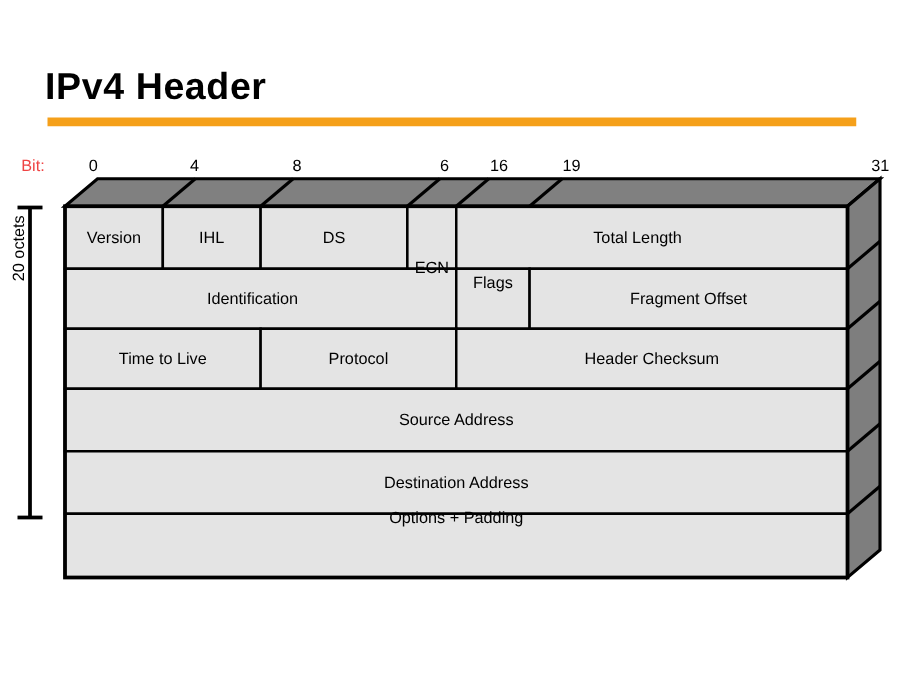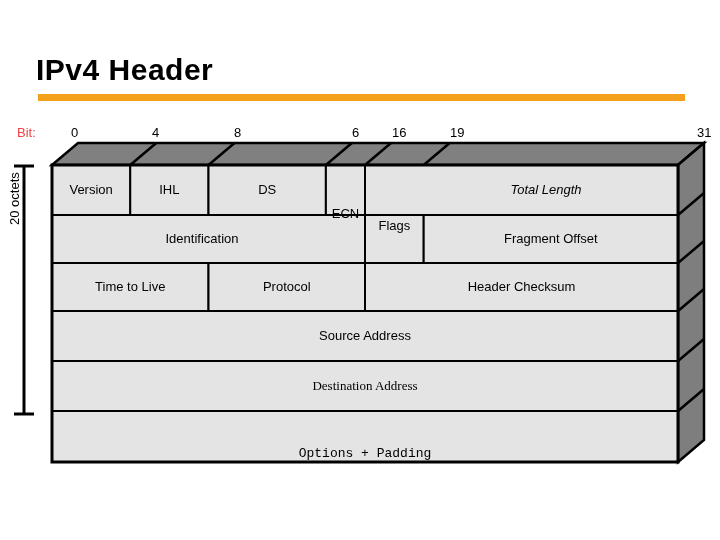--- a/index.html
+++ b/index.html
@@ -110,30 +110,30 @@
           <rect x="52" y="165" width="626" height="297" fill="none" stroke="#000000" stroke-width="3"></rect>
         </g>
     </svg>
   </div>
 
   <div id="cell-labels">
       <div class="cell-text" style="left: 91.125px; top: 190px;">Version</div>
       <div class="cell-text" style="left: 169.375px; top: 190px;">IHL</div>
       <div class="cell-text" style="left: 267.188px; top: 190px;">DS</div>
       <div class="cell-text" style="left: 345.438px; top: 190px; margin-top: 24px;">ECN</div>
-      <div class="cell-text" style="left: 546px; top: 190px; font-style: italic;">Total Length</div>
+      <div class="cell-text" style="left: 510px; top: 190px;">Total Length</div>
       <div class="cell-text" style="left: 202px; top: 239px;">Identification</div>
       <div class="cell-text" style="left: 394.344px; top: 226px;">Flags</div>
       <div class="cell-text" style="left: 550.844px; top: 239px;">Fragment Offset</div>
       <div class="cell-text" style="left: 130.25px; top: 287px;">Time to Live</div>
       <div class="cell-text" style="left: 286.75px; top: 287px;">Protocol</div>
       <div class="cell-text" style="left: 521.5px; top: 287px;">Header Checksum</div>
       <div class="cell-text" style="left: 365px; top: 336px;">Source Address</div>
-      <div class="cell-text" style="left: 365px; top: 386px; font-family: Liberation Serif, serif;">Destination Address</div>
-      <div class="cell-text" style="left: 365px; top: 454px; font-family: Liberation Mono, monospace;">Options + Padding</div>
+      <div class="cell-text" style="left: 365px; top: 386px;">Destination Address</div>
+      <div class="cell-text" style="left: 365px; top: 414px;">Options + Padding</div>
     </div>
 
   <svg class="diagram" width="720" height="540" viewBox="0 0 720 540" style="pointer-events:none;">
     <line x1="24" y1="166" x2="24" y2="414" stroke="#000" stroke-width="3"></line>
     <line x1="14" y1="166" x2="34" y2="166" stroke="#000" stroke-width="3"></line>
     <line x1="14" y1="414" x2="34" y2="414" stroke="#000" stroke-width="3"></line>
   </svg>
   <div class="octet-caption">20 octets</div>
 
 </div>

